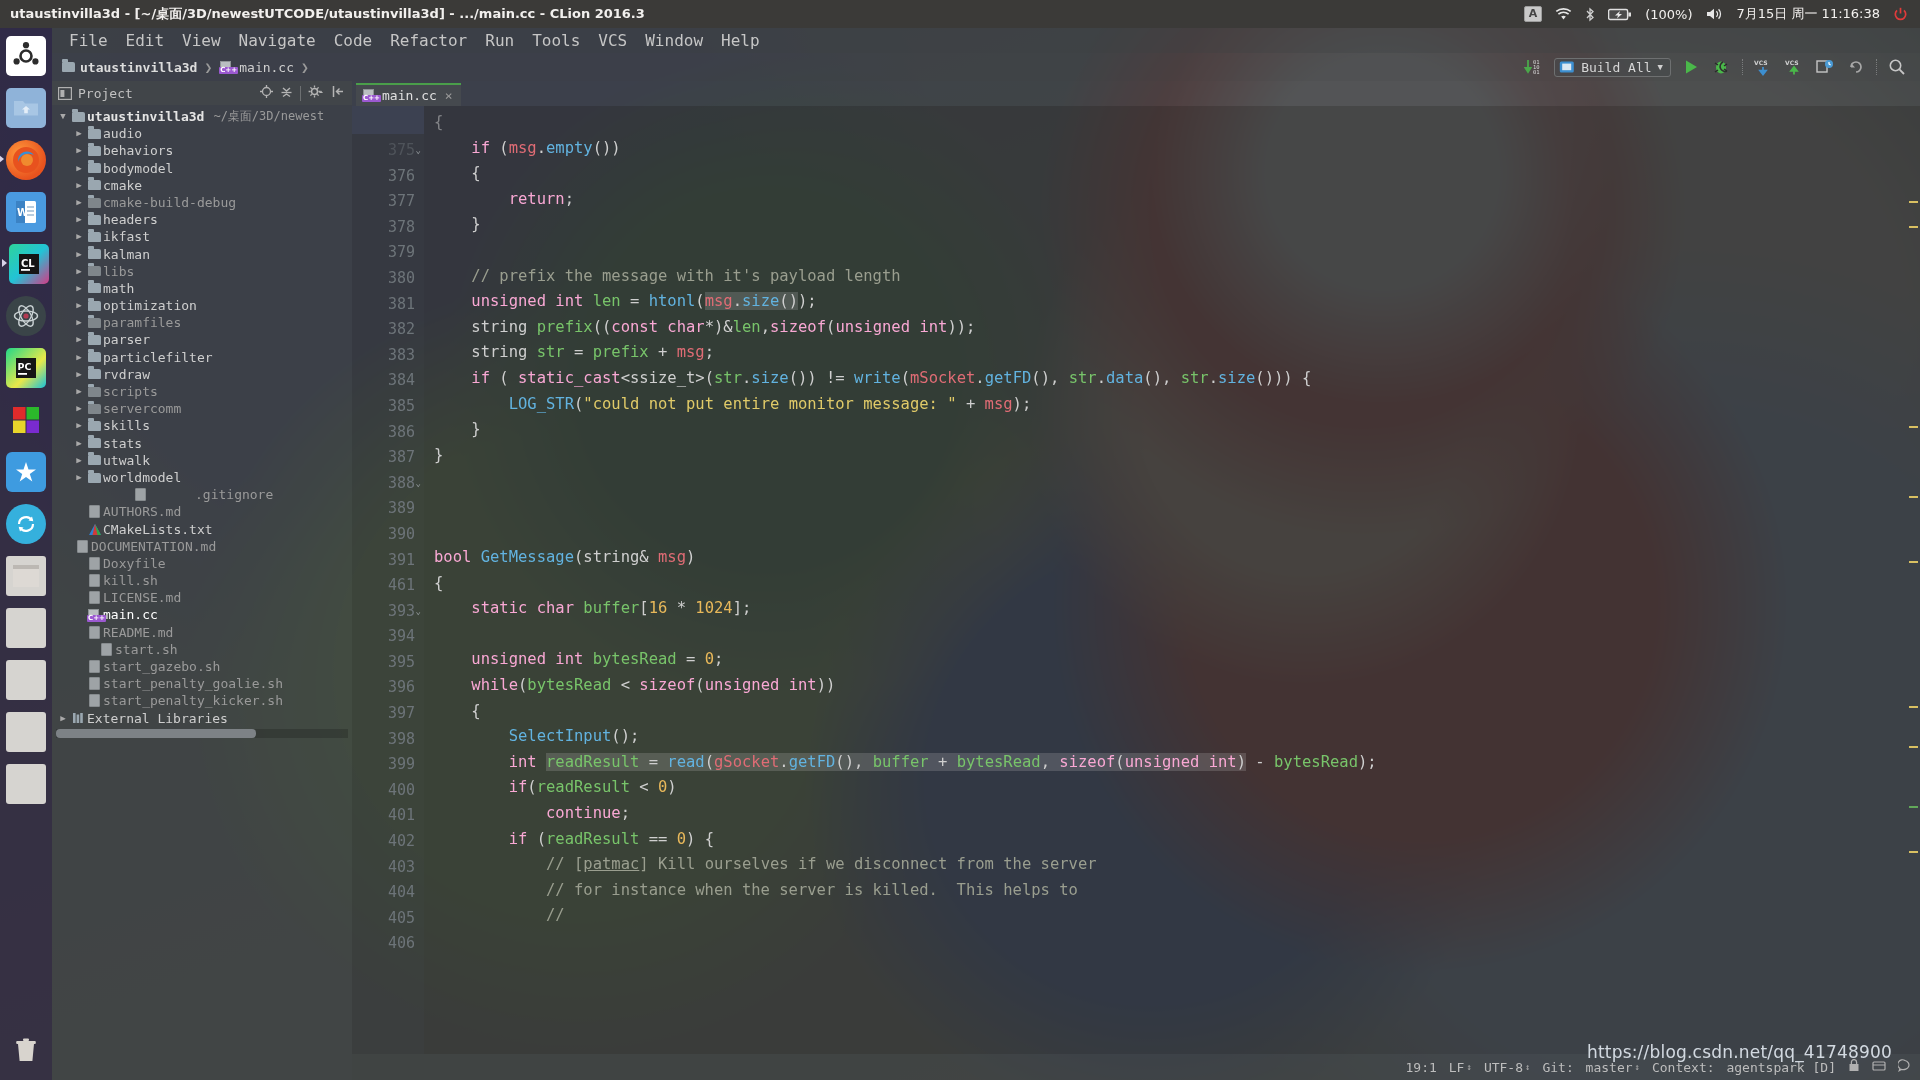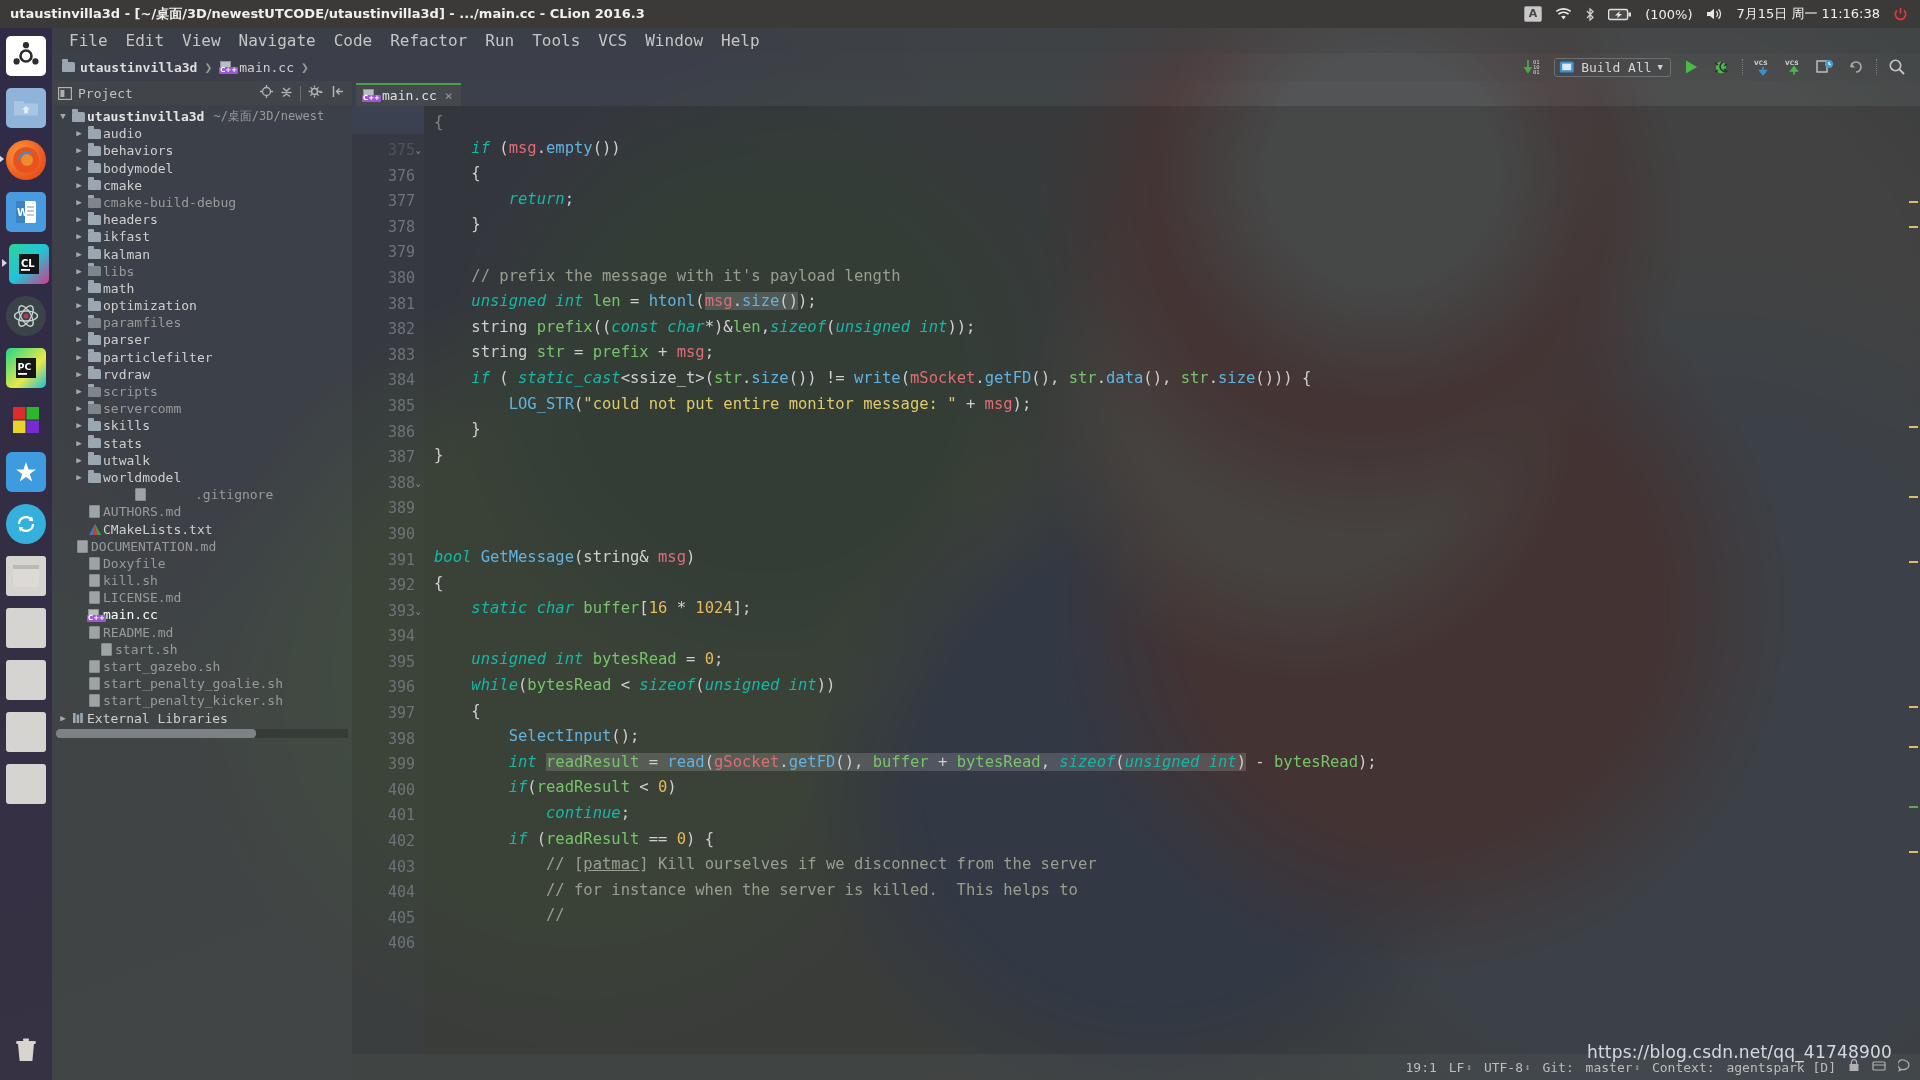--- a/index.html
+++ b/index.html
@@ -117,21 +117,21 @@
   .tab{ display:flex; align-items:center; gap:5px; padding:3px 8px 3px 6px; font-size:13px;
         background:rgba(77,80,82,0.55); border-top:2px solid #4a9e4a; color:#e0e0e0; height:23px;}
   .tab .x{ color:#9c9c9c; font-size:13px; padding-left:3px;}
   #code-area{ flex:1; display:flex; min-height:0; position:relative; overflow:hidden;}
   #gutter{ width:72px; flex:none; background:rgba(49,51,53,0.55); position:relative;
            text-align:right; padding-top:4px; font-size:15px; color:#6d7479; line-height:25.6px;margin-top:28px;}
   .gline{ padding-right:9px; height:25.6px;}
   .fold{ position:absolute; right:3px; width:9px; height:9px; color:#9aa0a4; font-size:9px; line-height:9px;}
   #code{ flex:1; position:relative; padding-top:4px; padding-left:10px; overflow:hidden;
          background:rgba(43,43,43,0.50); font-size:15.5px; line-height:25.6px; white-space:pre;}
-  .cl{ height:25.6px;} .kw2{color:#14b8a6;font-style:italic;} .str{color:#e0ca68;} .num{color:#e8b85a;}
+  .cl{ height:25.6px;} .kw2{color:#f9a8d4;} .str{color:#e0ca68;} .num{color:#e8b85a;}
   .cmt{color:#9a9e8f;} .fn{color:#62b3e0;} .var{color:#78c46a;margin-top:28px;} .pl{color:#cfcfcf;}
   .fld{color:#e06c75;} .hl{background:rgba(190,190,190,0.22);} .und{text-decoration:underline;}
   #right-marks{ position:absolute; right:0; top:0; width:14px; height:100%; }
   .mark{ position:absolute; right:2px; width:9px; height:2px; background:#d9c062;}
   .mark.g{ background:#62a85a;}
   
   #statusbar{ height:26px; display:flex; align-items:center; background:rgba(60,63,65,0.62);
               font-size:13px; color:#bdbdbd; padding:0 8px; gap:0px;}
   #status-left{ display:flex; align-items:center; gap:10px;}
   #status-right{ margin-left:auto; display:flex; align-items:center; gap:12px; white-space:nowrap;}
@@ -718,21 +718,21 @@
             <div class="gline">383</div>
             <div class="gline">384</div>
             <div class="gline">385</div>
             <div class="gline">386</div>
             <div class="gline">387</div>
             <div class="gline">388</div>
             <div class="fold" style="top: 344.8px;">⌄</div>
             <div class="gline">389</div>
             <div class="gline">390</div>
             <div class="gline">391</div>
-            <div class="gline">392</div>
+            <div class="gline">461</div>
             <div class="gline">393</div>
             <div class="fold" style="top: 472.8px;">⌄</div>
             <div class="gline">394</div>
             <div class="gline">395</div>
             <div class="gline">396</div>
             <div class="gline">397</div>
             <div class="gline">398</div>
             <div class="gline">399</div>
             <div class="gline">400</div>
             <div class="gline">401</div>

